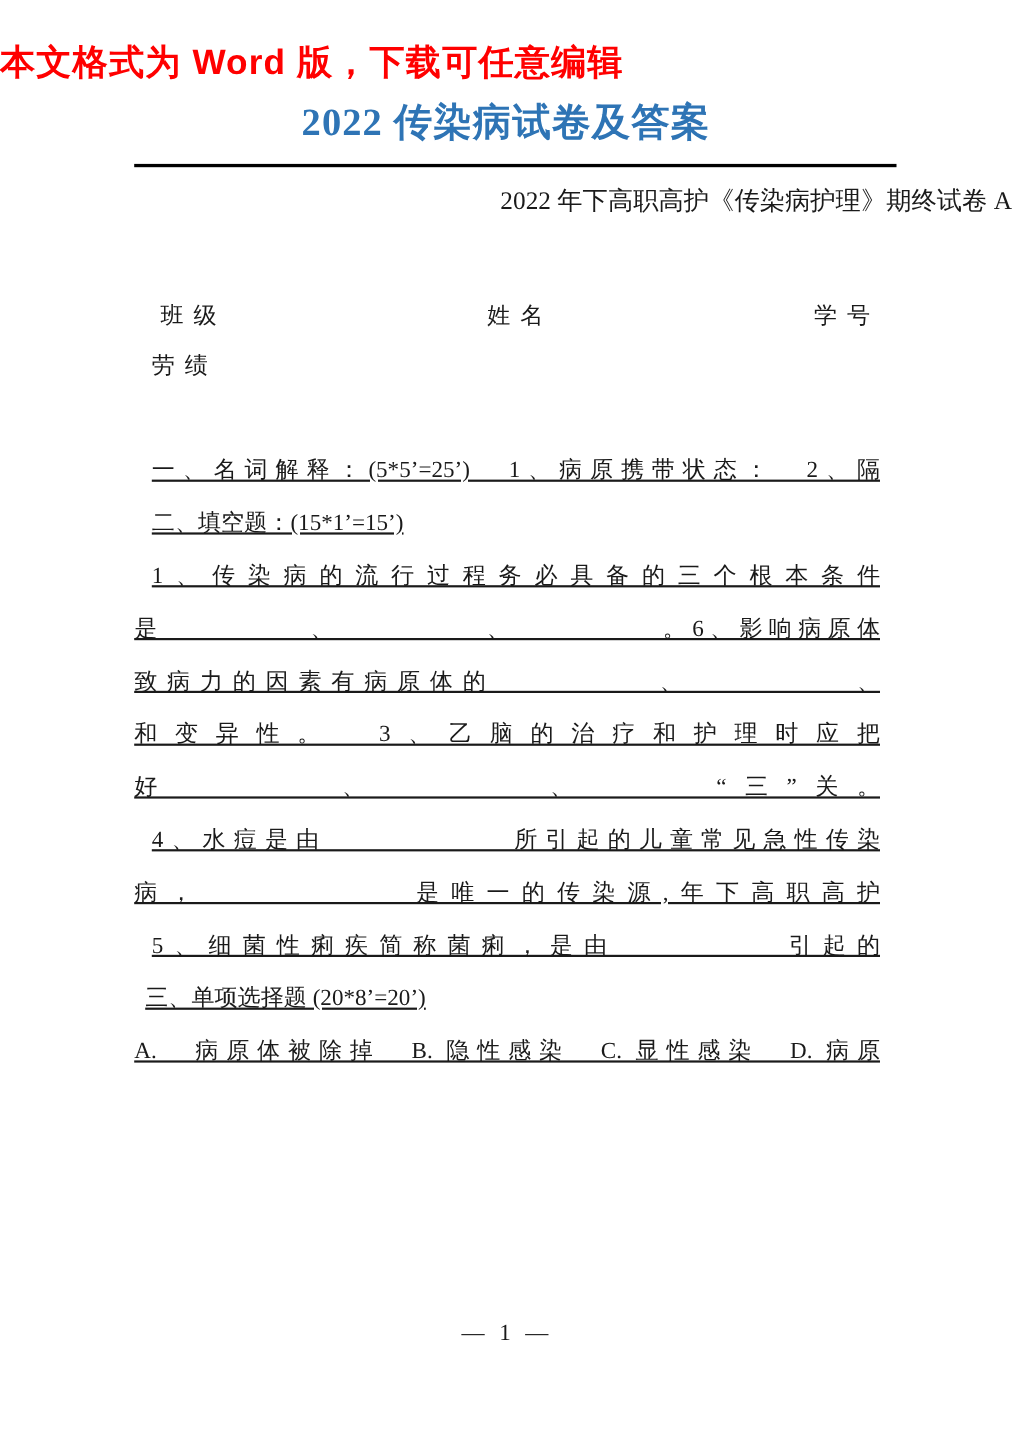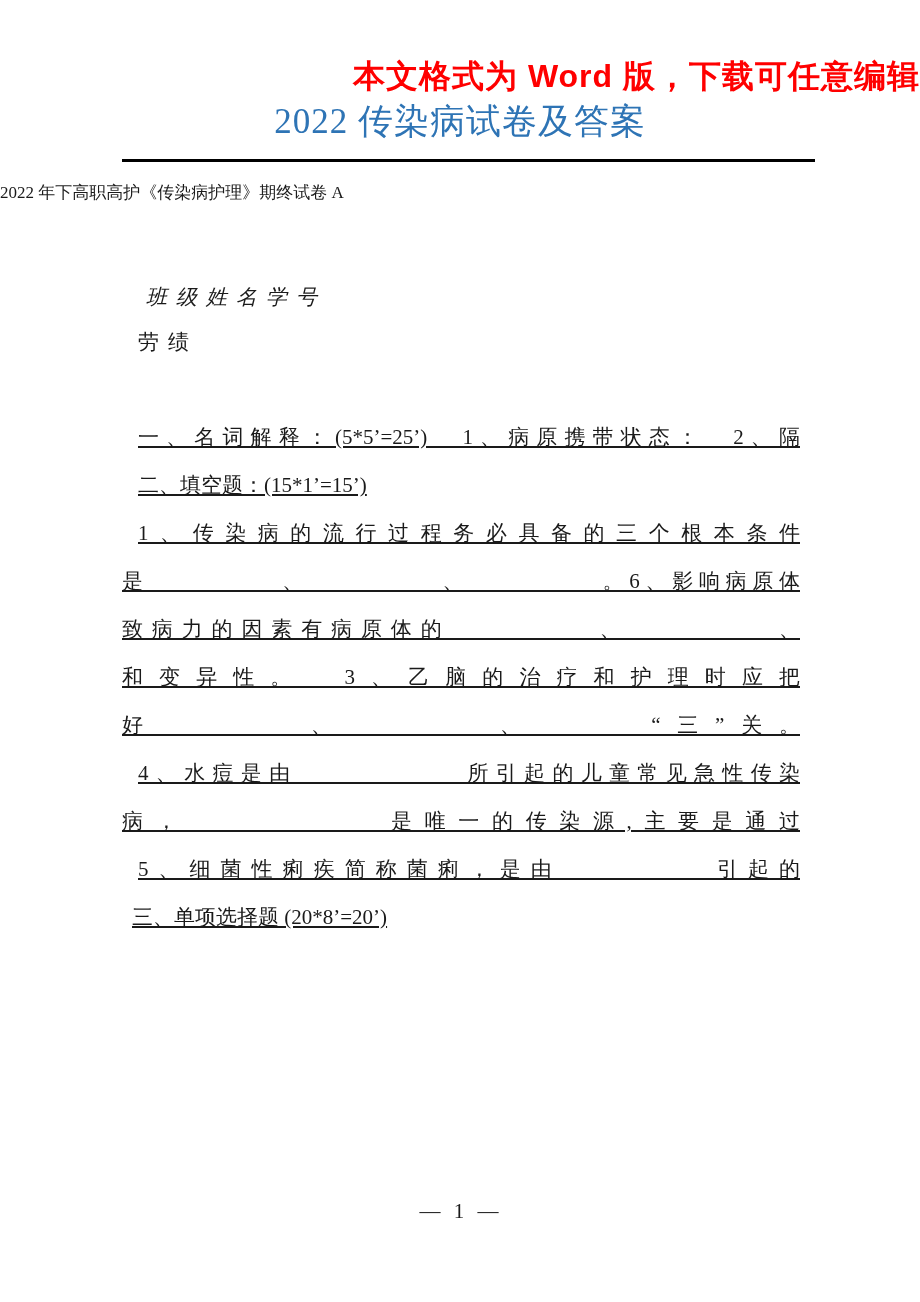--- a/index.html
+++ b/index.html
@@ -7,59 +7,60 @@
   body {
     width: 920px;
     height: 1302px;
     background: #ffffff;
     overflow: hidden;
     position: relative;
     font-family: "Liberation Serif", "DejaVu Serif", serif;
     color: #1a1a1a;
   }
   .notice {
-    margin-top: 54px;
-    text-align: right;
+    margin-top: 34px;
+    text-align: left;
     font-family: "Liberation Sans", "DejaVu Sans", sans-serif;
     font-weight: bold;
     font-size: 32px;
     line-height: 44px;
     color: #ff0000;
     letter-spacing: 1px;
   }
   .doc-title {
+    margin-top: 10px;
     text-align: center;
     font-size: 35px;
     line-height: 48px;
-    font-weight: normal;
+    font-weight: bold;
     color: #2e74b5;
     letter-spacing: 1px;
   }
   .divider {
     margin: 13px 0 0 122px;
     width: 693px;
     border-top: 3px solid #000000;
   }
   .subtitle {
     margin-top: 15px;
-    text-align: left;
-    font-size: 17px;
+    text-align: right;
+    font-size: 23px;
     line-height: 32px;
   }
   .content {
     margin-left: 122px;
     width: 678px;
     font-size: 21px;
   }
   .form-row {
     margin-top: 66px;
     display: flex;
+    justify-content: space-between;
     padding-left: 24px;
     line-height: 45px;
-    font-style: italic;
   }
   .form-label { letter-spacing: 9px; }
   .score-line { line-height: 45px; letter-spacing: 9px; padding-left: 16px; }
   .lines { margin-top: 48px; text-decoration: underline; }
   .line {
     line-height: 48px;
     min-height: 48px;
     white-space: pre-wrap;
   }
   .j {
@@ -101,20 +102,21 @@
 
   <div class="lines">
     <div class="line j ind">一、名词解释：(5*5’=25’)　1、病原携带状态：　2、隔</div>
     <div class="line ind">二、填空题：(15*1’=15’)</div>
     <div class="line j ind">1、传染病的流行过程务必具备的三个根本条件</div>
     <div class="line j">是　　　　　、　　　　　、　　　　　。6、影响病原体</div>
     <div class="line j">致病力的因素有病原体的　　　　　、　　　　　、</div>
     <div class="line j">和变异性。　3、乙脑的治疗和护理时应把</div>
     <div class="line j">好　　　　、　　　　、　　　“三”关。</div>
     <div class="line j ind">4、水痘是由　　　　　　所引起的儿童常见急性传染</div>
-    <div class="line j">病，　　　　　　是唯一的传染源,主要是通过</div>
+    <div class="line j">病，　　　　　　是唯一的传染源,年下高职高护</div>
     <div class="line j ind">5、细菌性痢疾简称菌痢，是由　　　　　引起的</div>
     <div class="line ind-s">三、单项选择题 (20*8’=20’)</div>
+    <div class="line j">A.　病原体被除掉　B. 隐性感染　C. 显性感染　D. 病原</div>
   </div>
 
 </div>
 
 <div class="footer">— 1 —</div>
 
 </body></html>

